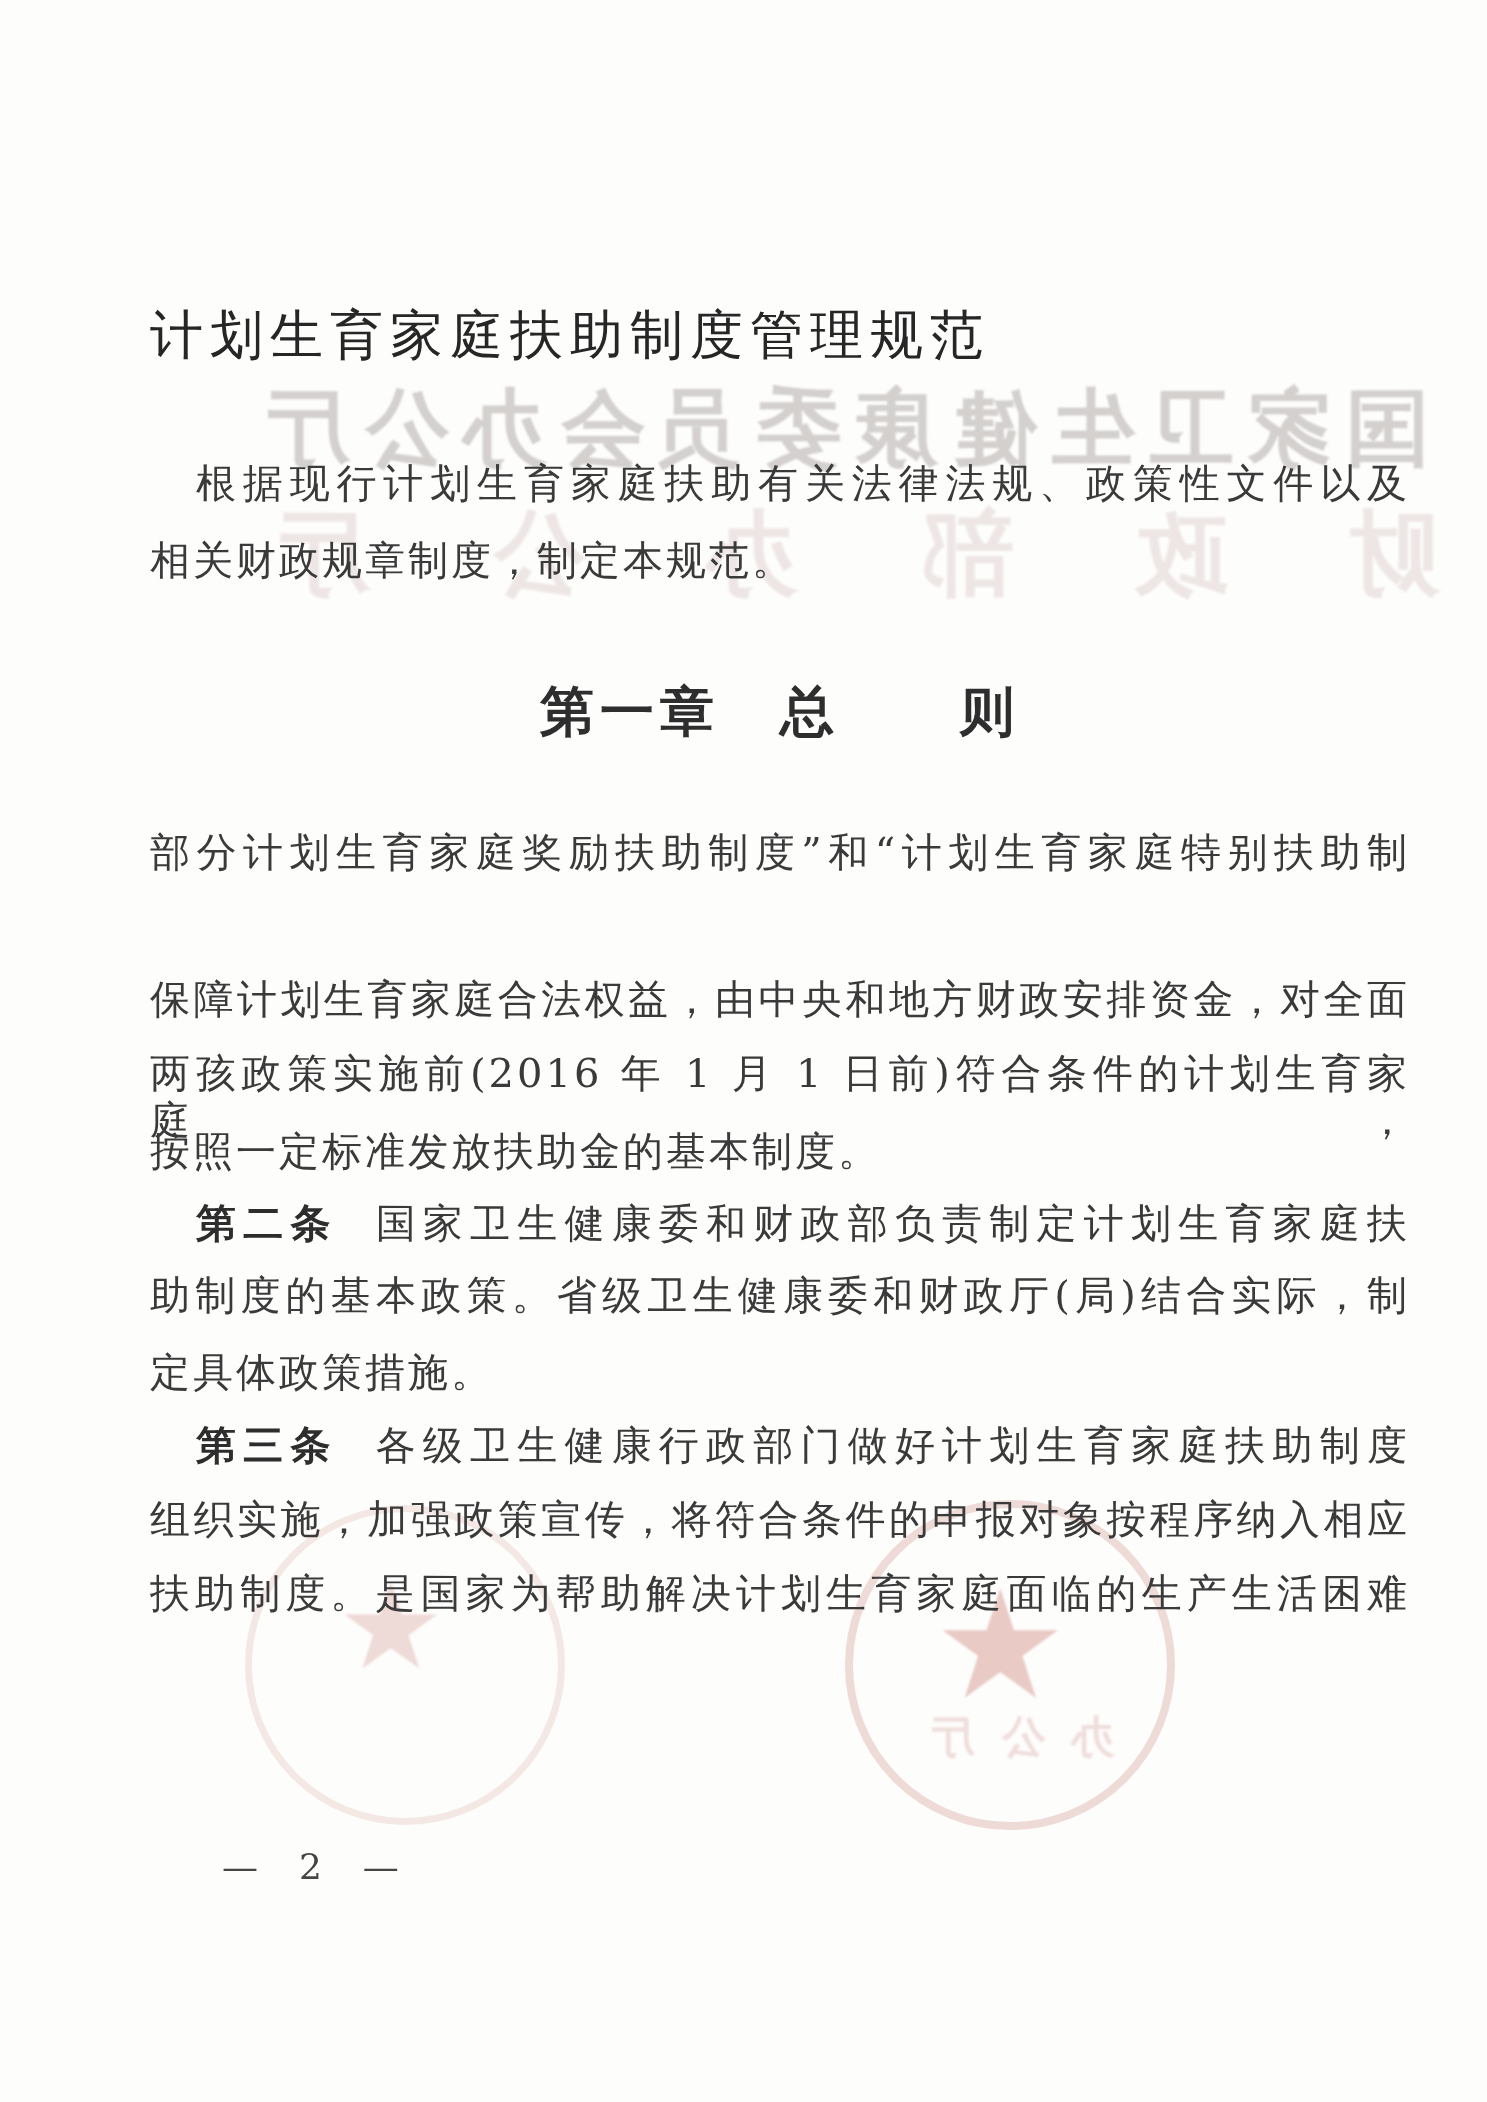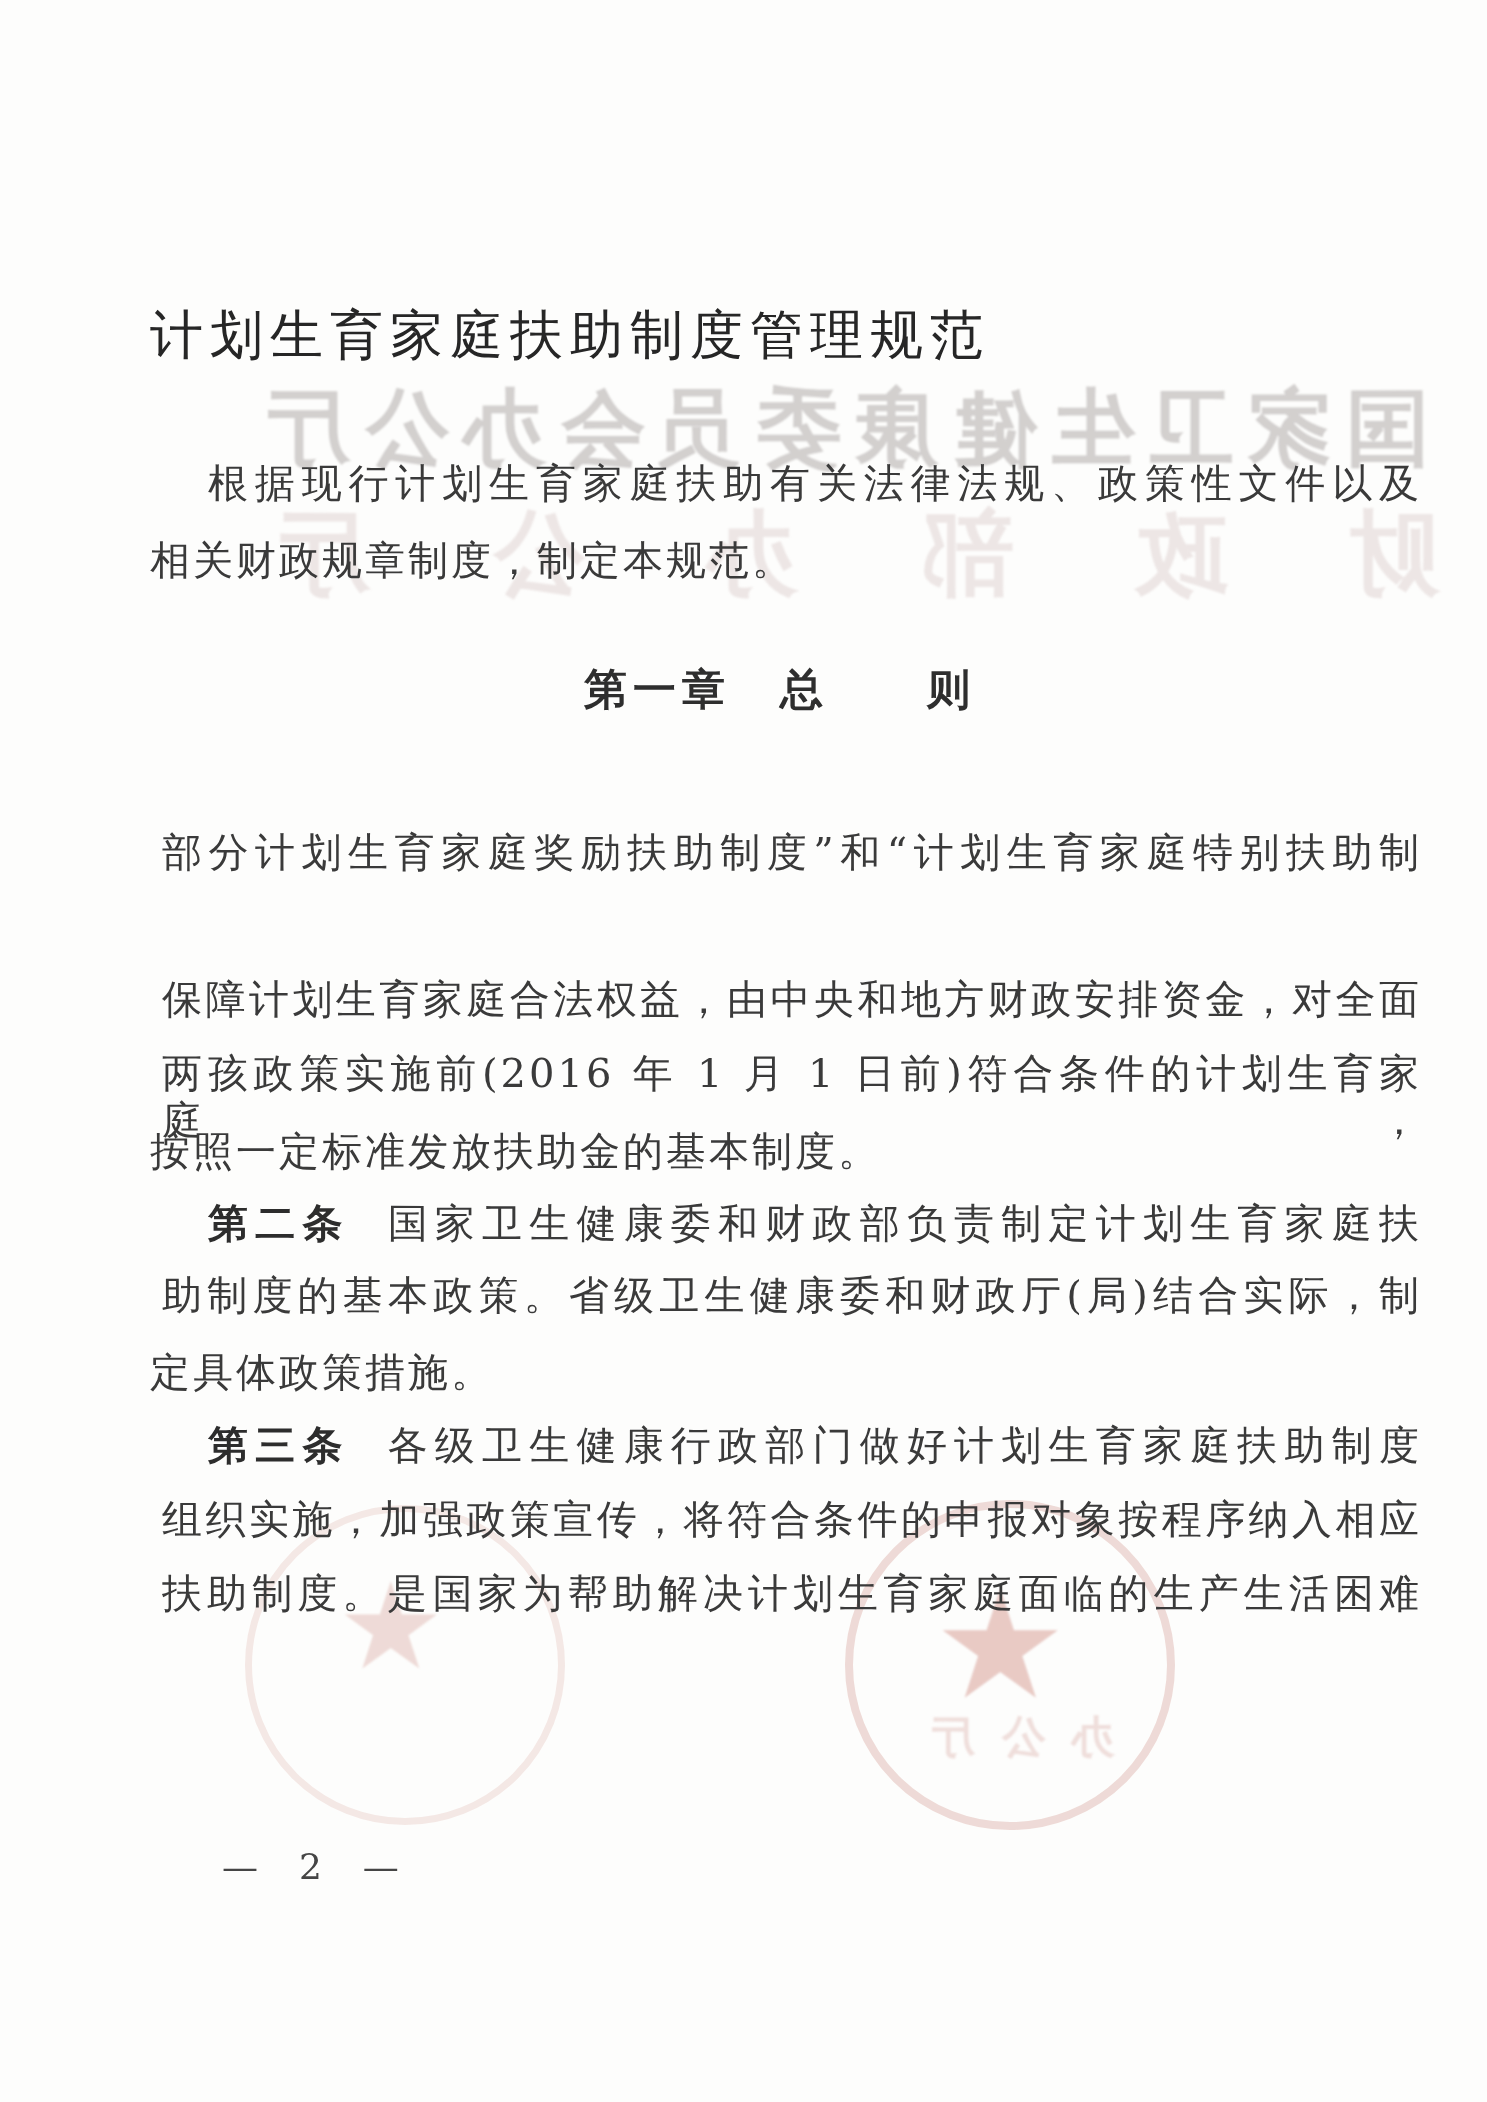--- a/index.html
+++ b/index.html
@@ -80,28 +80,27 @@
     left:150px; width:1260px;
     font-size:40px; line-height:1.18;
     letter-spacing:3px;
     color:#3a3a3a;
     word-break:break-all;
   }
   .just {
     text-align:justify;
     text-align-last:justify;
     text-justify:inter-character;
-    margin-left:12px;
   }
   .indent { padding-left:46px; }
   .chapter-heading {
     position:absolute; z-index:2;
-    top:661px; left:150px; width:1260px;
+    top:676px; left:150px; width:1260px;
     text-align:center;
-    font-size:43px; font-weight:bold;
+    font-size:54px; font-weight:bold;
     letter-spacing:6px;
     color:#2e2e2e;
     white-space:pre;
   }
   .article-label { font-weight:bold; color:#2d2d2d; margin-right:38px; }
   .page-number {
     position:absolute; z-index:2;
     left:222px; top:1846px;
     font-size:36px; letter-spacing:6px;
     color:#454545;

